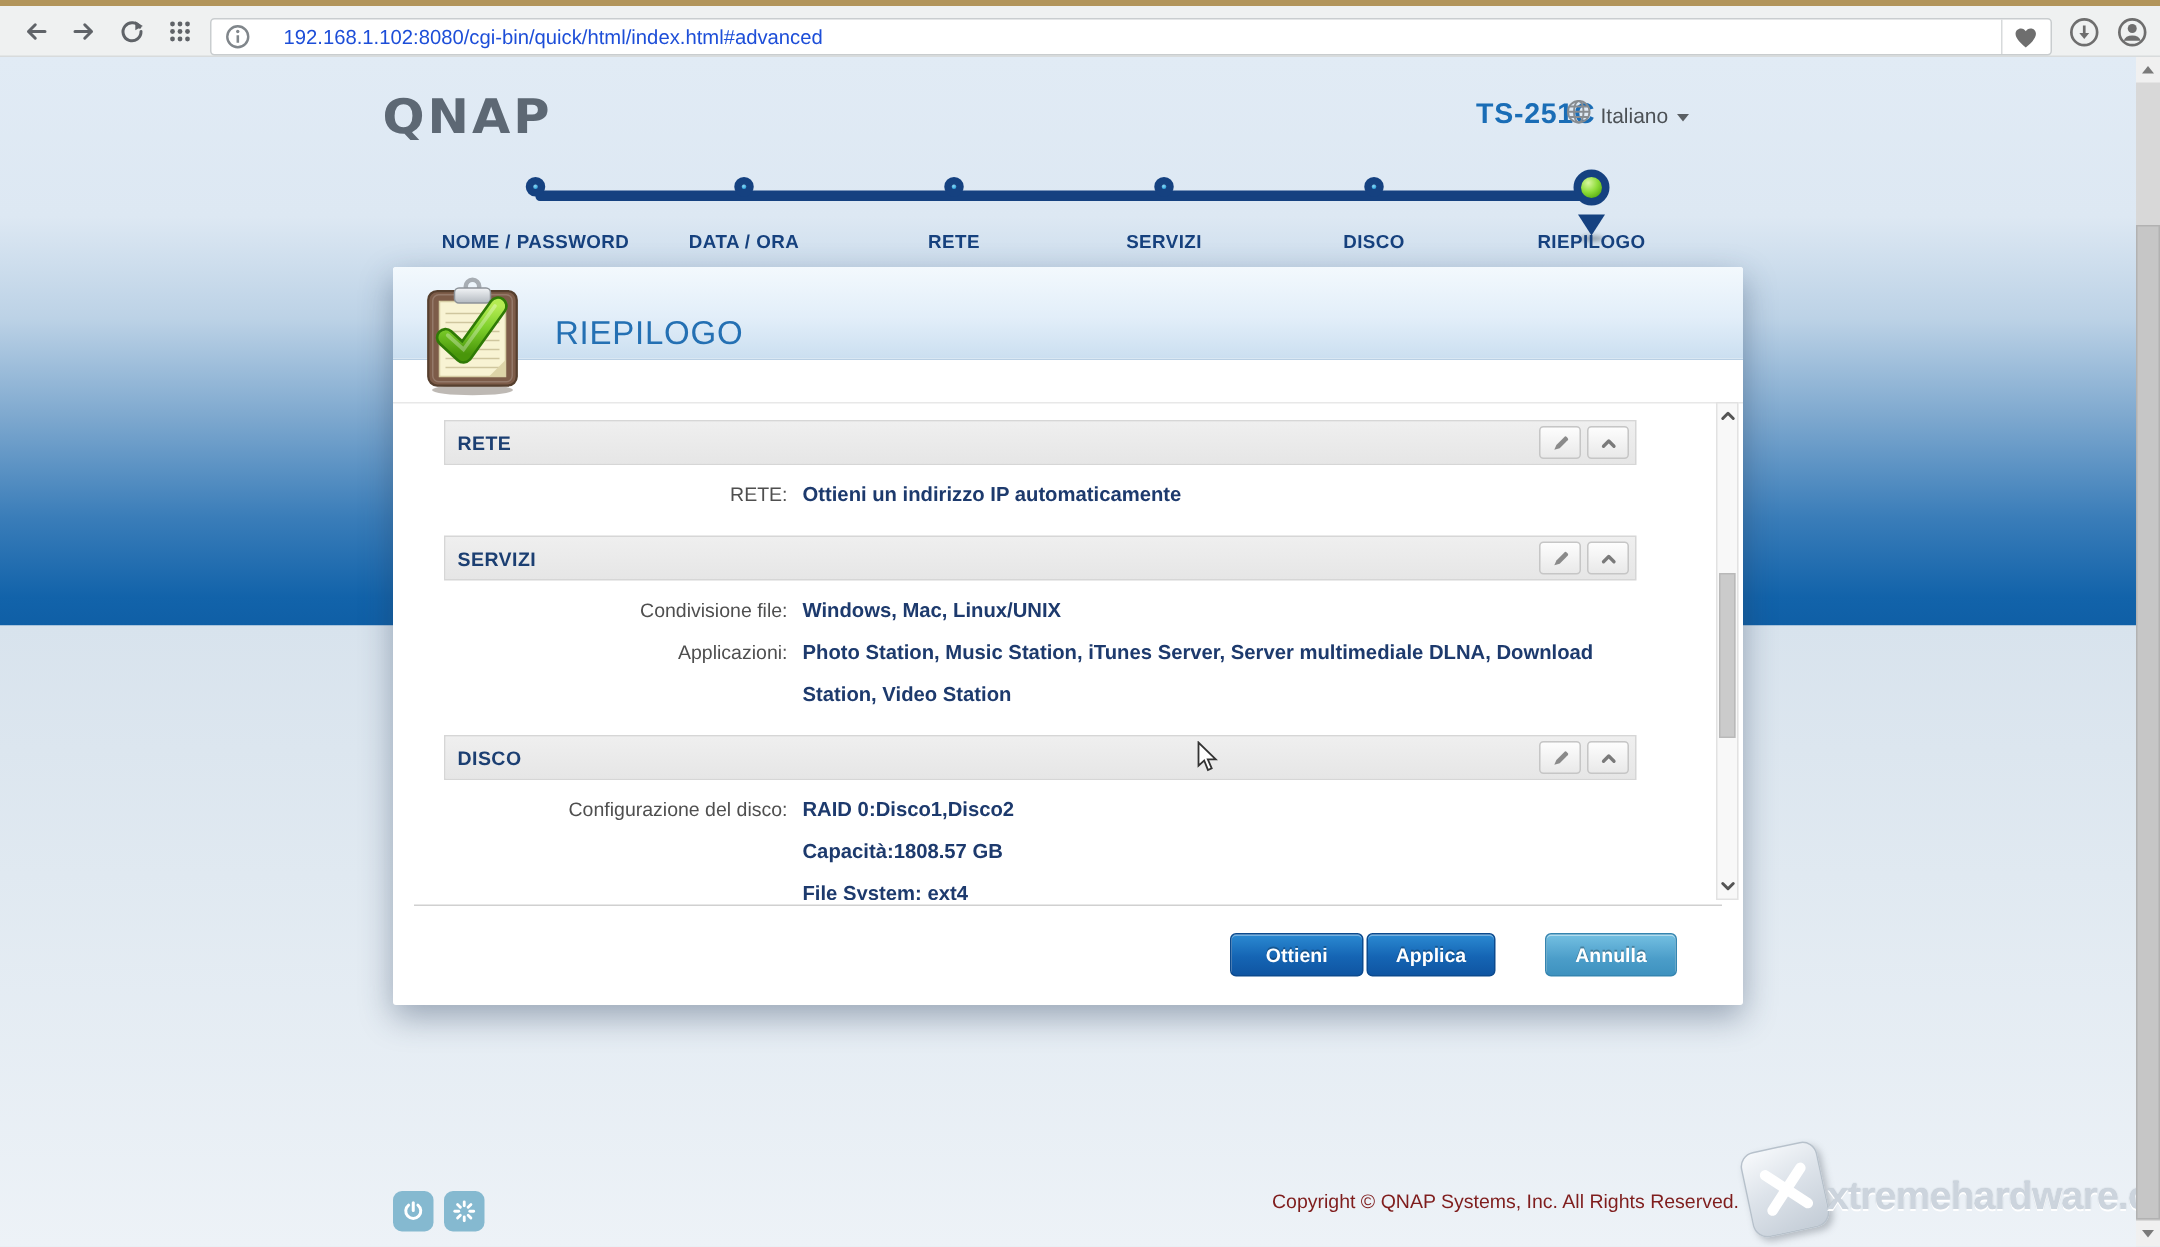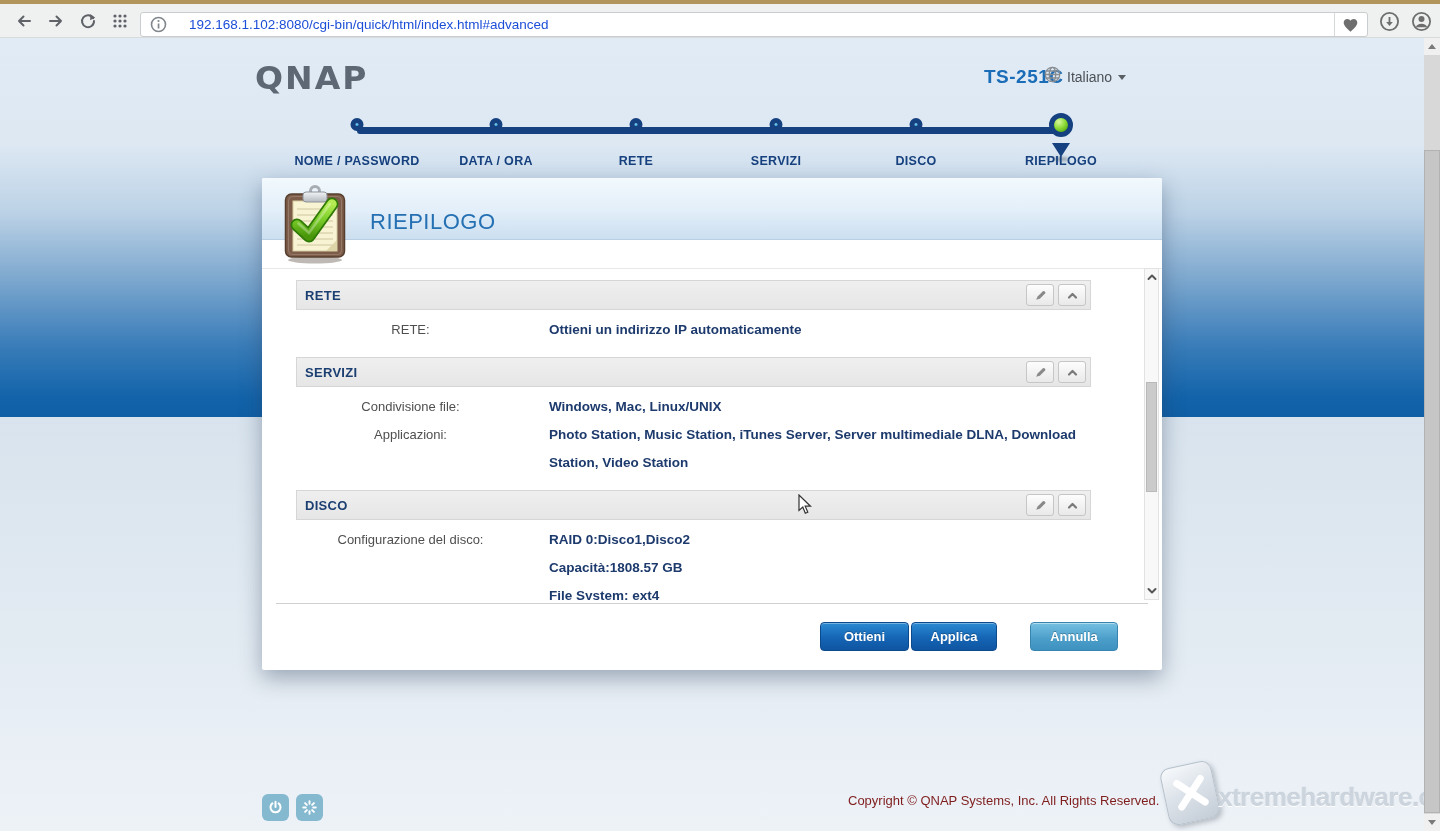--- a/index.html
+++ b/index.html
@@ -51,22 +51,22 @@
   .clipboard { position:absolute; left:21px; top:6px; }
 
   .viewport { position:absolute; left:0; top:90px; width:900px; height:332px; overflow:hidden; border-top:1px solid #e8e8e8; }
   .v-inner { padding:11px 45px 0 34px; width:874px; }
   .section { margin-bottom:5px; }
   .sec-head { height:30px; background:linear-gradient(180deg,#efefef,#e6e6e6); border:1px solid #d6d6d6; display:flex; align-items:center; padding:0 4px 0 8px; }
   .sec-title { flex:1; font-size:13px; font-weight:bold; color:#1c3f72; letter-spacing:.3px; }
   .mini-btn { width:28px; height:22px; margin-left:4px; background:linear-gradient(180deg,#fdfdfd,#e9e9e9); border:1px solid #c6c6c6; border-radius:3px; display:flex; align-items:center; justify-content:center; cursor:pointer; padding:0; }
   .sec-body { padding:6px 0 8px; }
   .row { display:flex; }
-  .row-label { width:229px; text-align:center; font-size:13px; color:#4f4f4f; line-height:28px; }
-  .row-values { margin-left:24px; flex:1; }
+  .row-label { width:229px; text-align:right; font-size:13px; color:#4f4f4f; line-height:28px; }
+  .row-values { margin-left:10px; flex:1; }
   .vline, .row-values { font-size:13.5px; font-weight:bold; color:#1d3a6d; line-height:28px; }
   .vline { display:block; }
 
   
   .in-scroll { position:absolute; left:882px; top:90px; width:15px; height:332px; background:#f8f8f8; border:1px solid #e2e2e2; }
   .in-arrow { position:absolute; left:0; width:13px; height:12px; display:flex; align-items:center; justify-content:center; cursor:pointer; }
   .in-thumb { position:absolute; left:1px; top:113px; width:11px; height:110px; background:#cbcbcb; border:1px solid #b9b9b9; }
 
   .divider { position:absolute; left:14px; right:14px; top:425px; border-top:1px solid #d0d0d0; }
   .btn { position:absolute; top:444px; height:29px; border-radius:4px; color:#fff; font-size:13px; font-weight:bold; text-shadow:0 -1px 0 rgba(0,0,0,.25); cursor:pointer; }

